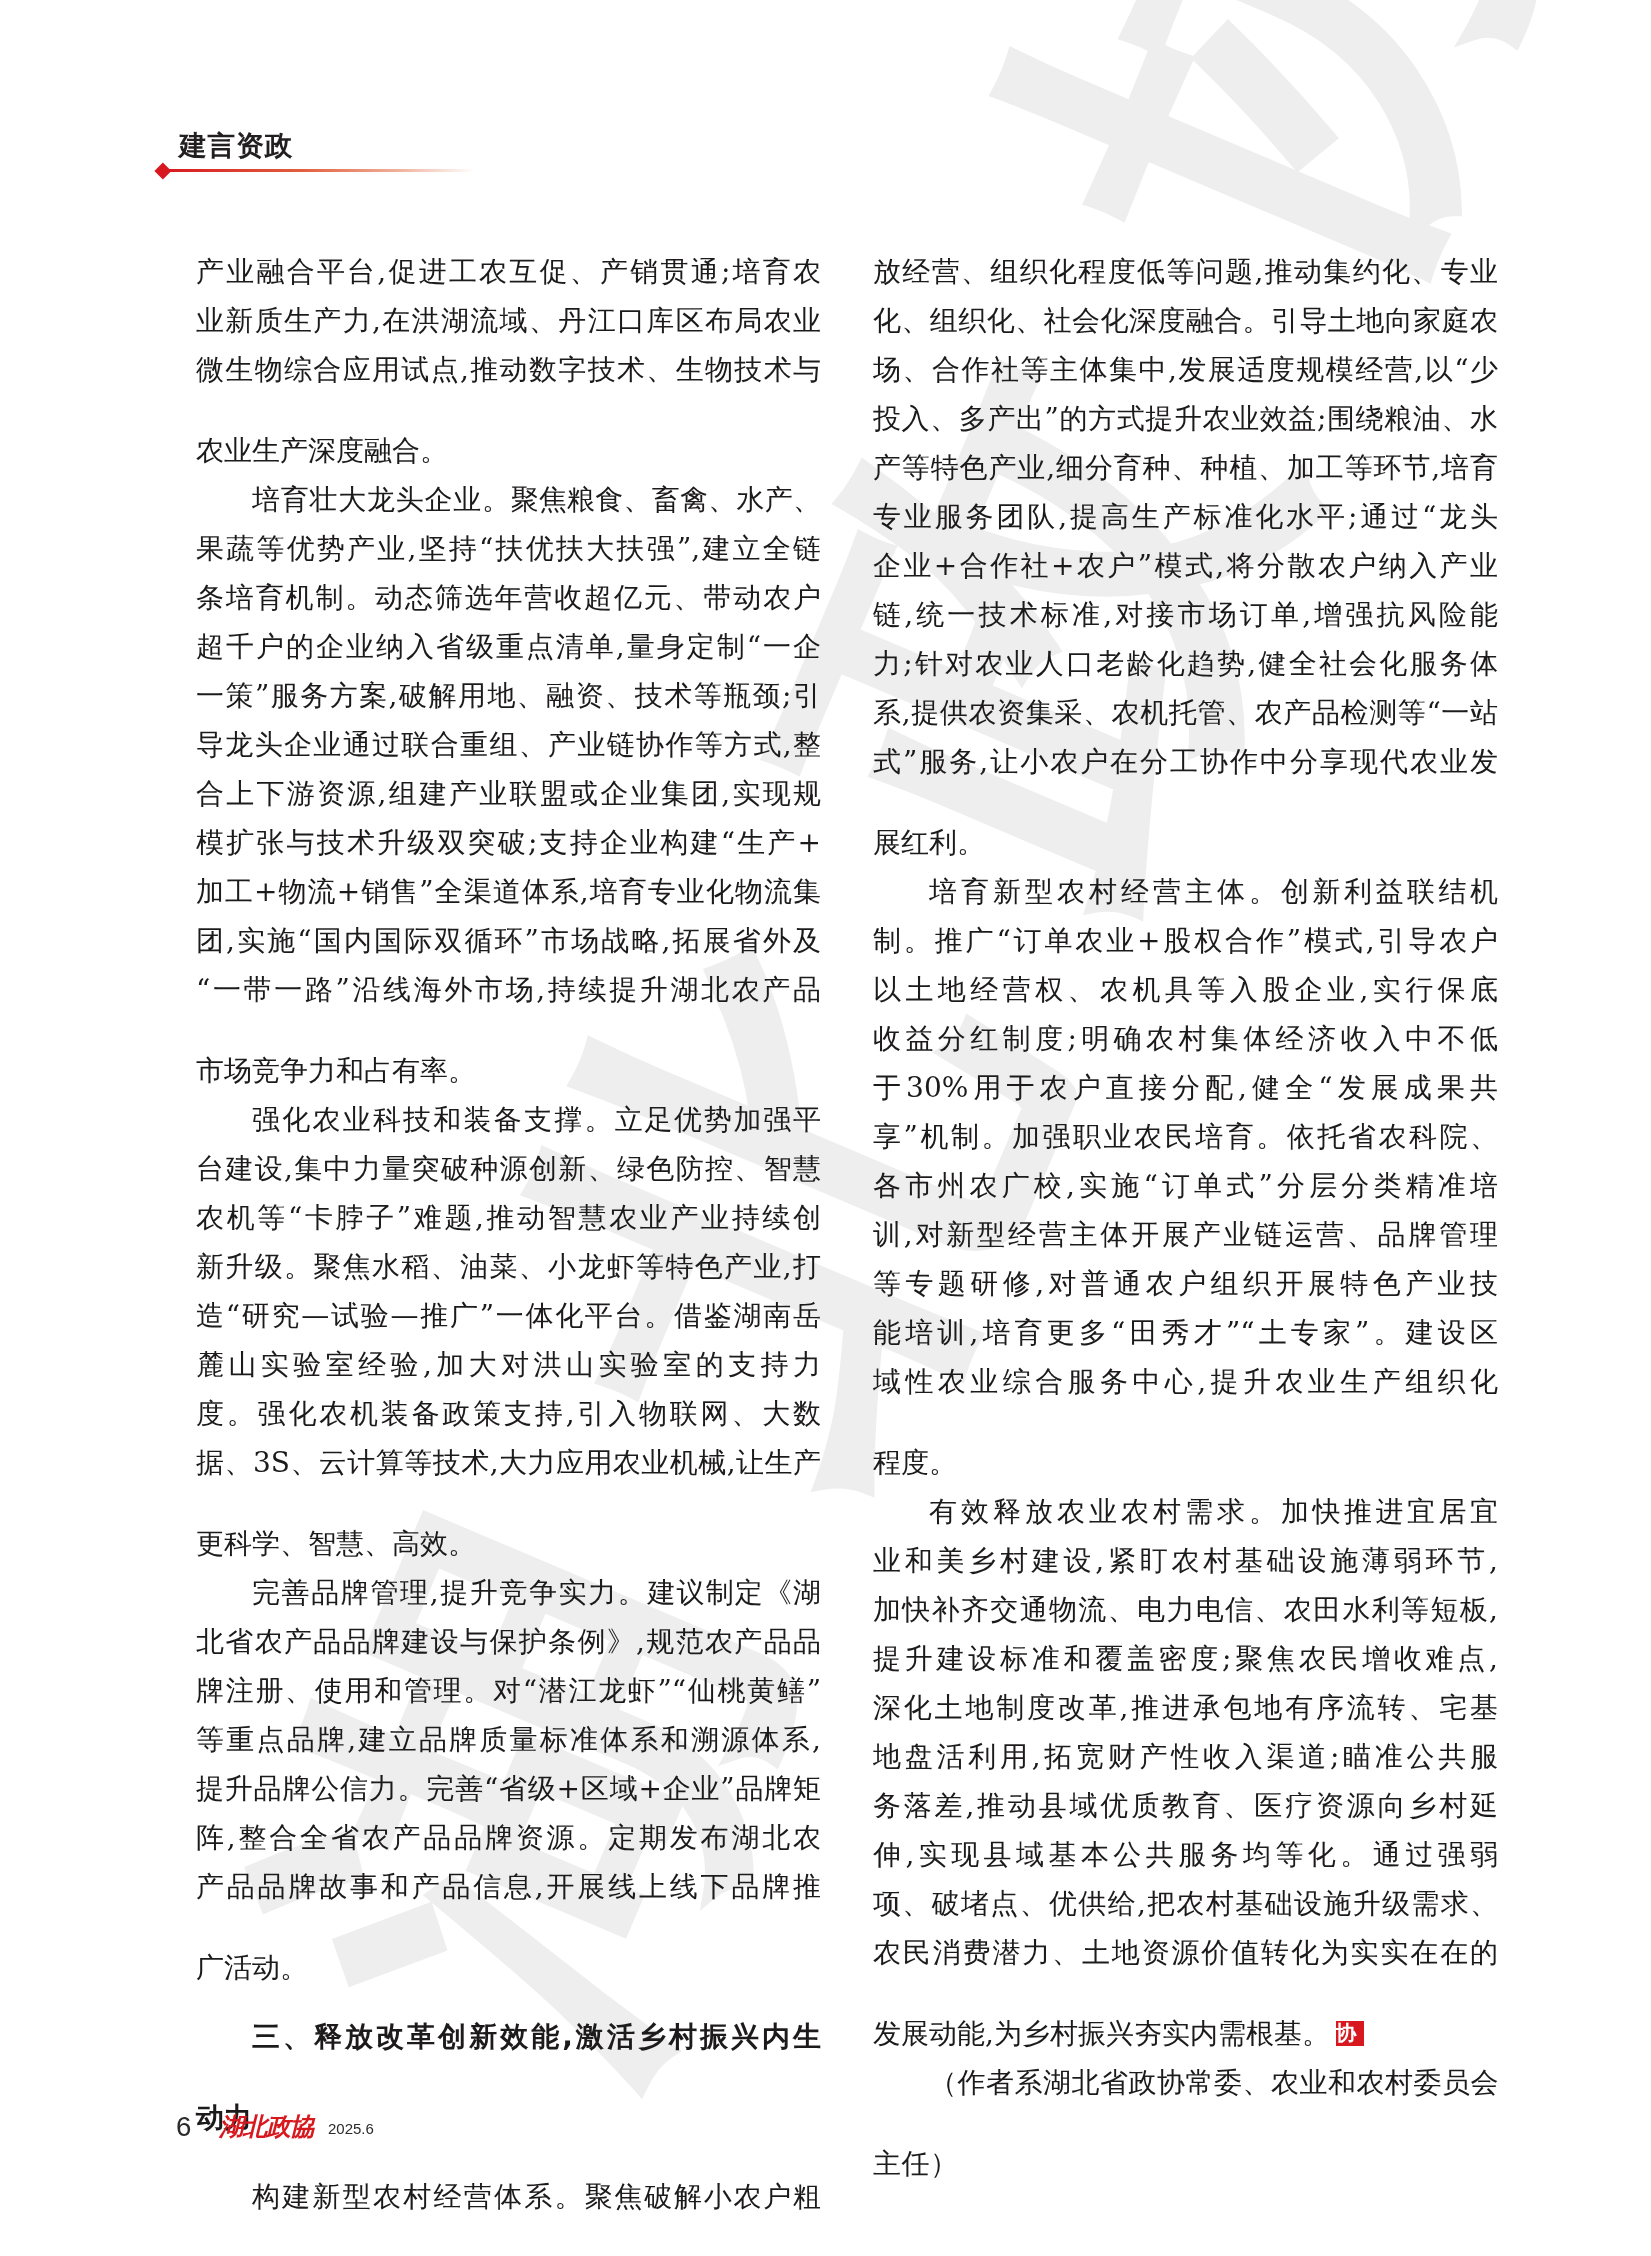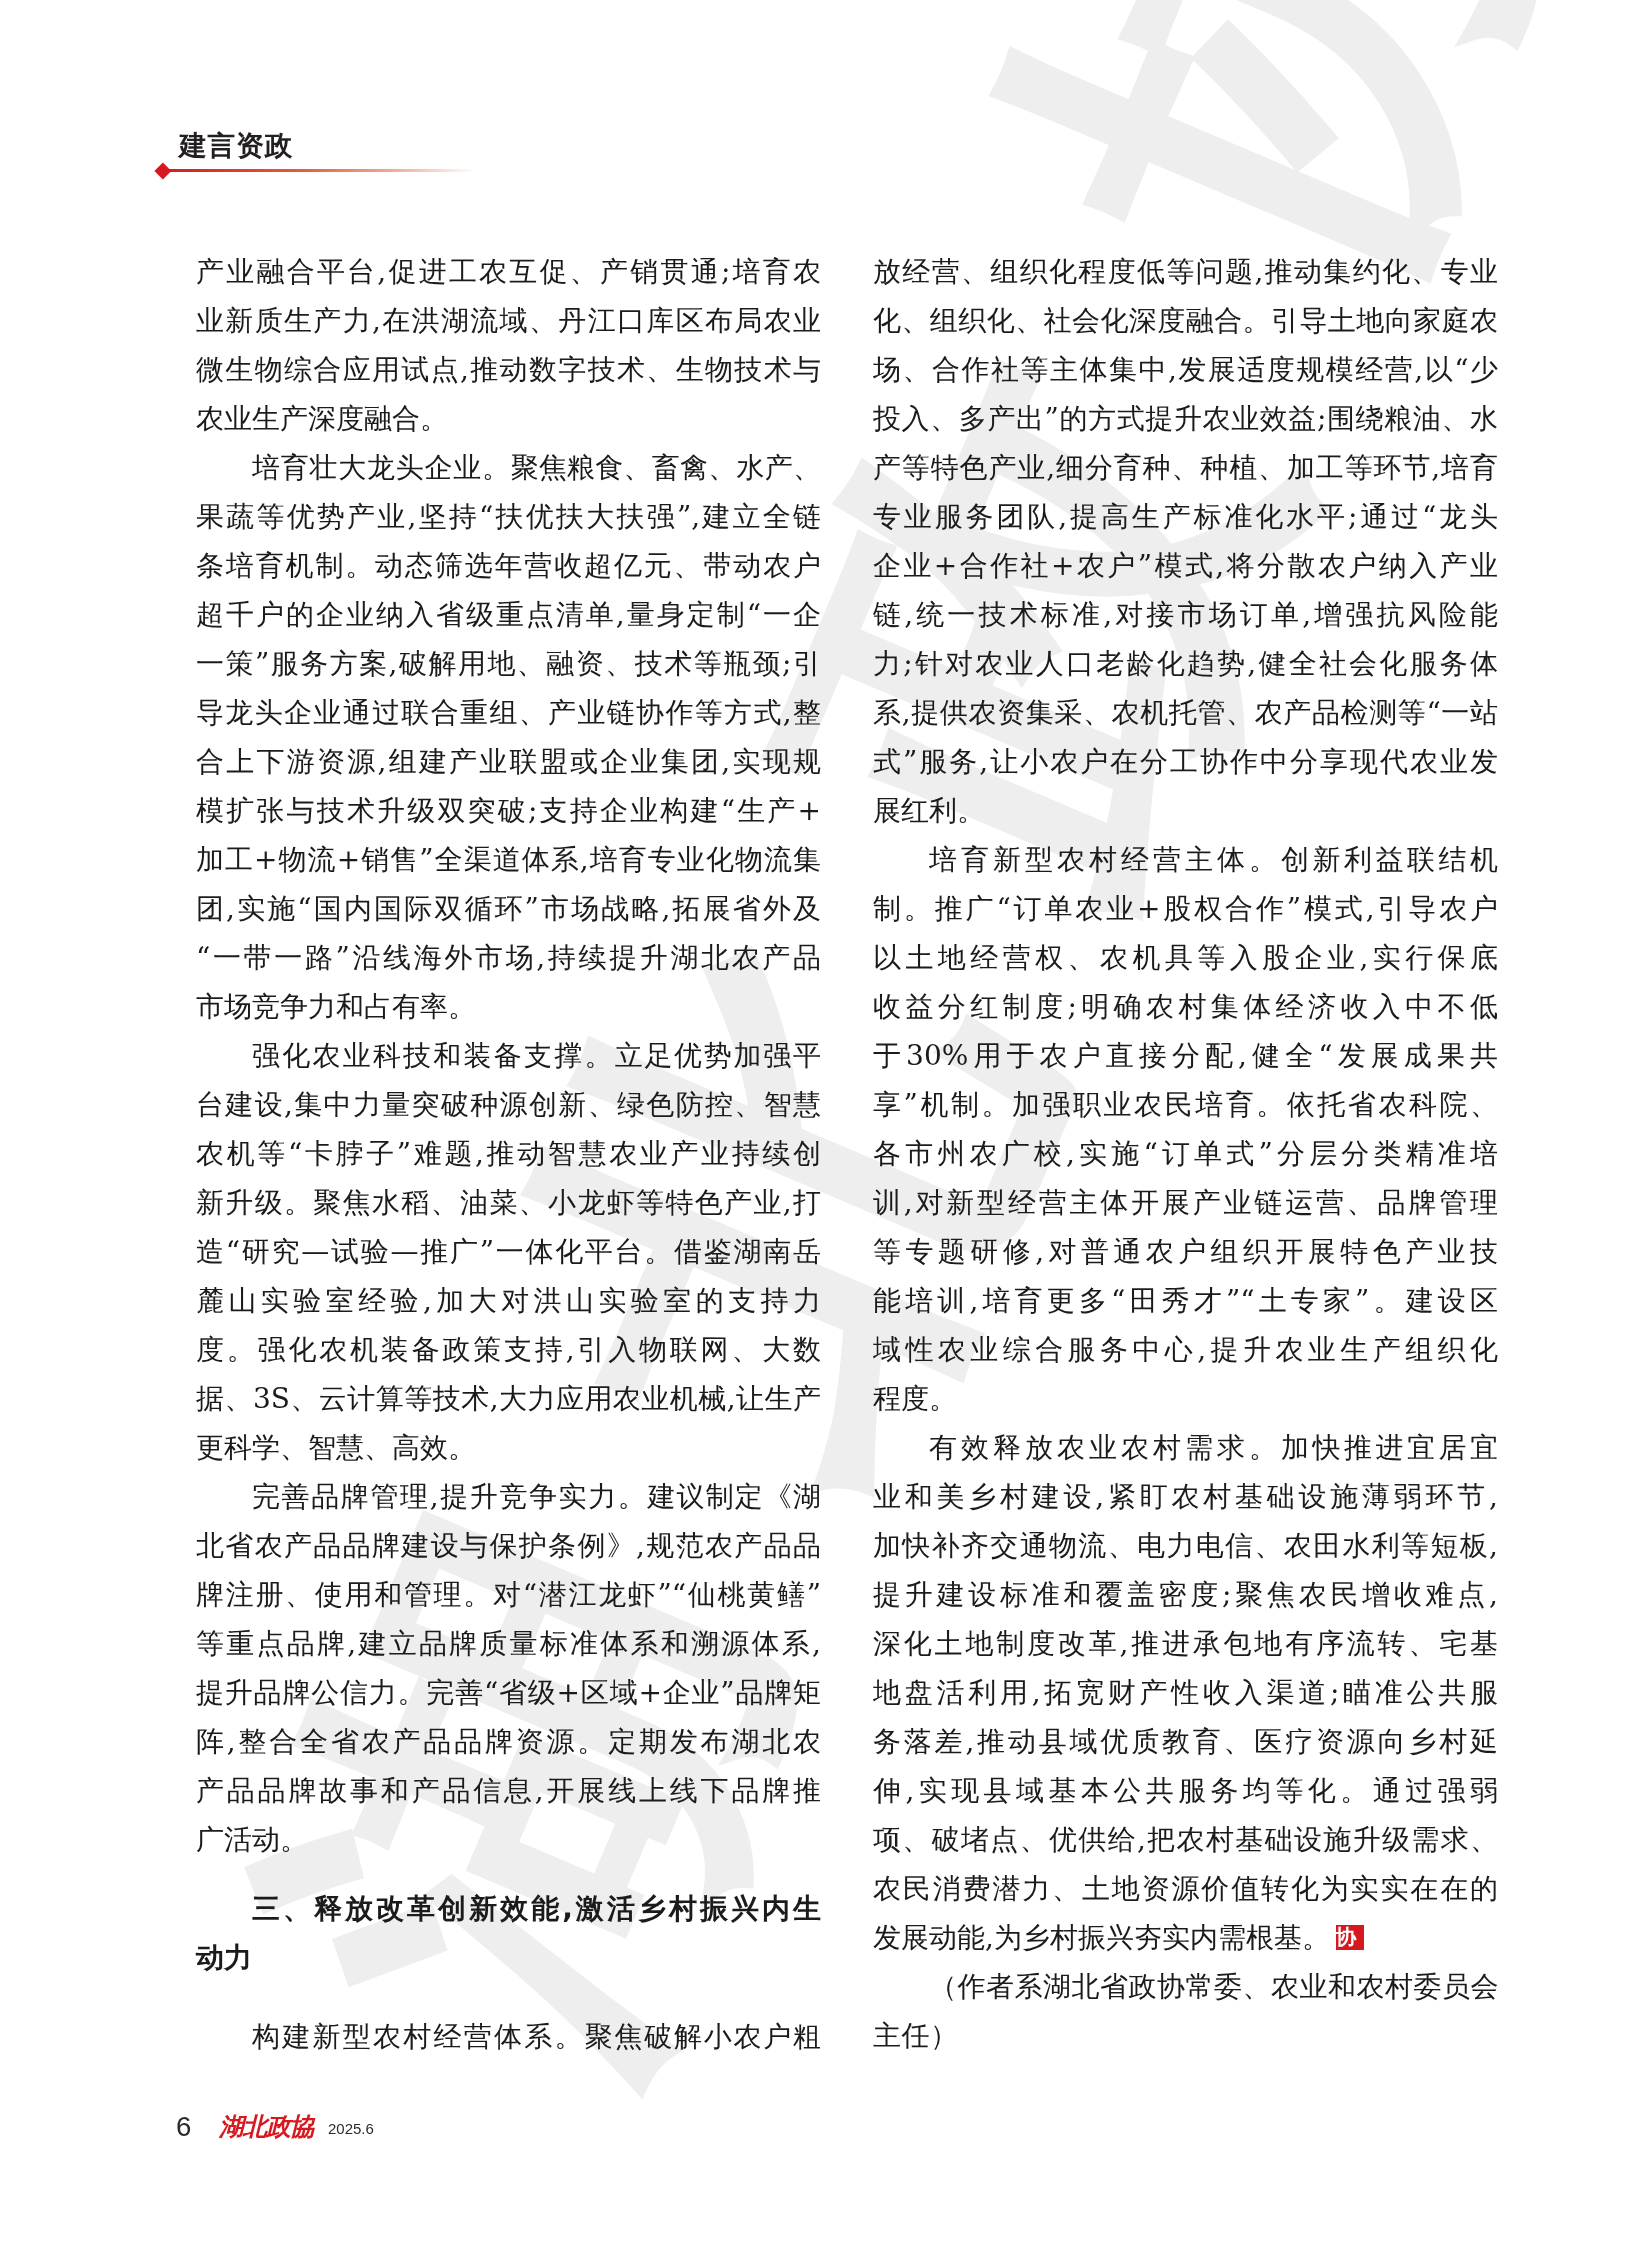--- a/index.html
+++ b/index.html
@@ -77,21 +77,21 @@
   }
   .col-left { left: 196px; }
   .col-right { left: 873px; }
   .line {
     height: 49px;
     line-height: 49px;
     white-space: nowrap;
     overflow: visible;
   }
   .line.full { text-align: justify; text-align-last: justify; }
-  .line.last { text-align: left; text-align-last: left; }
+  .line.last { text-align: left; text-align-last: left; margin-top: 32px; }
   .line.indent { text-indent: 2em; }
   .lead { font-weight: normal; letter-spacing: 0.5px; }
   .heading {
     margin-top: 20px;
     font-family: "DejaVu Sans", "Liberation Sans", sans-serif;
     font-weight: bold;
   }
   .heading .line { height: 49px; line-height: 49px; }
   .after-heading { margin-top: 30px; }
   .end-mark {

